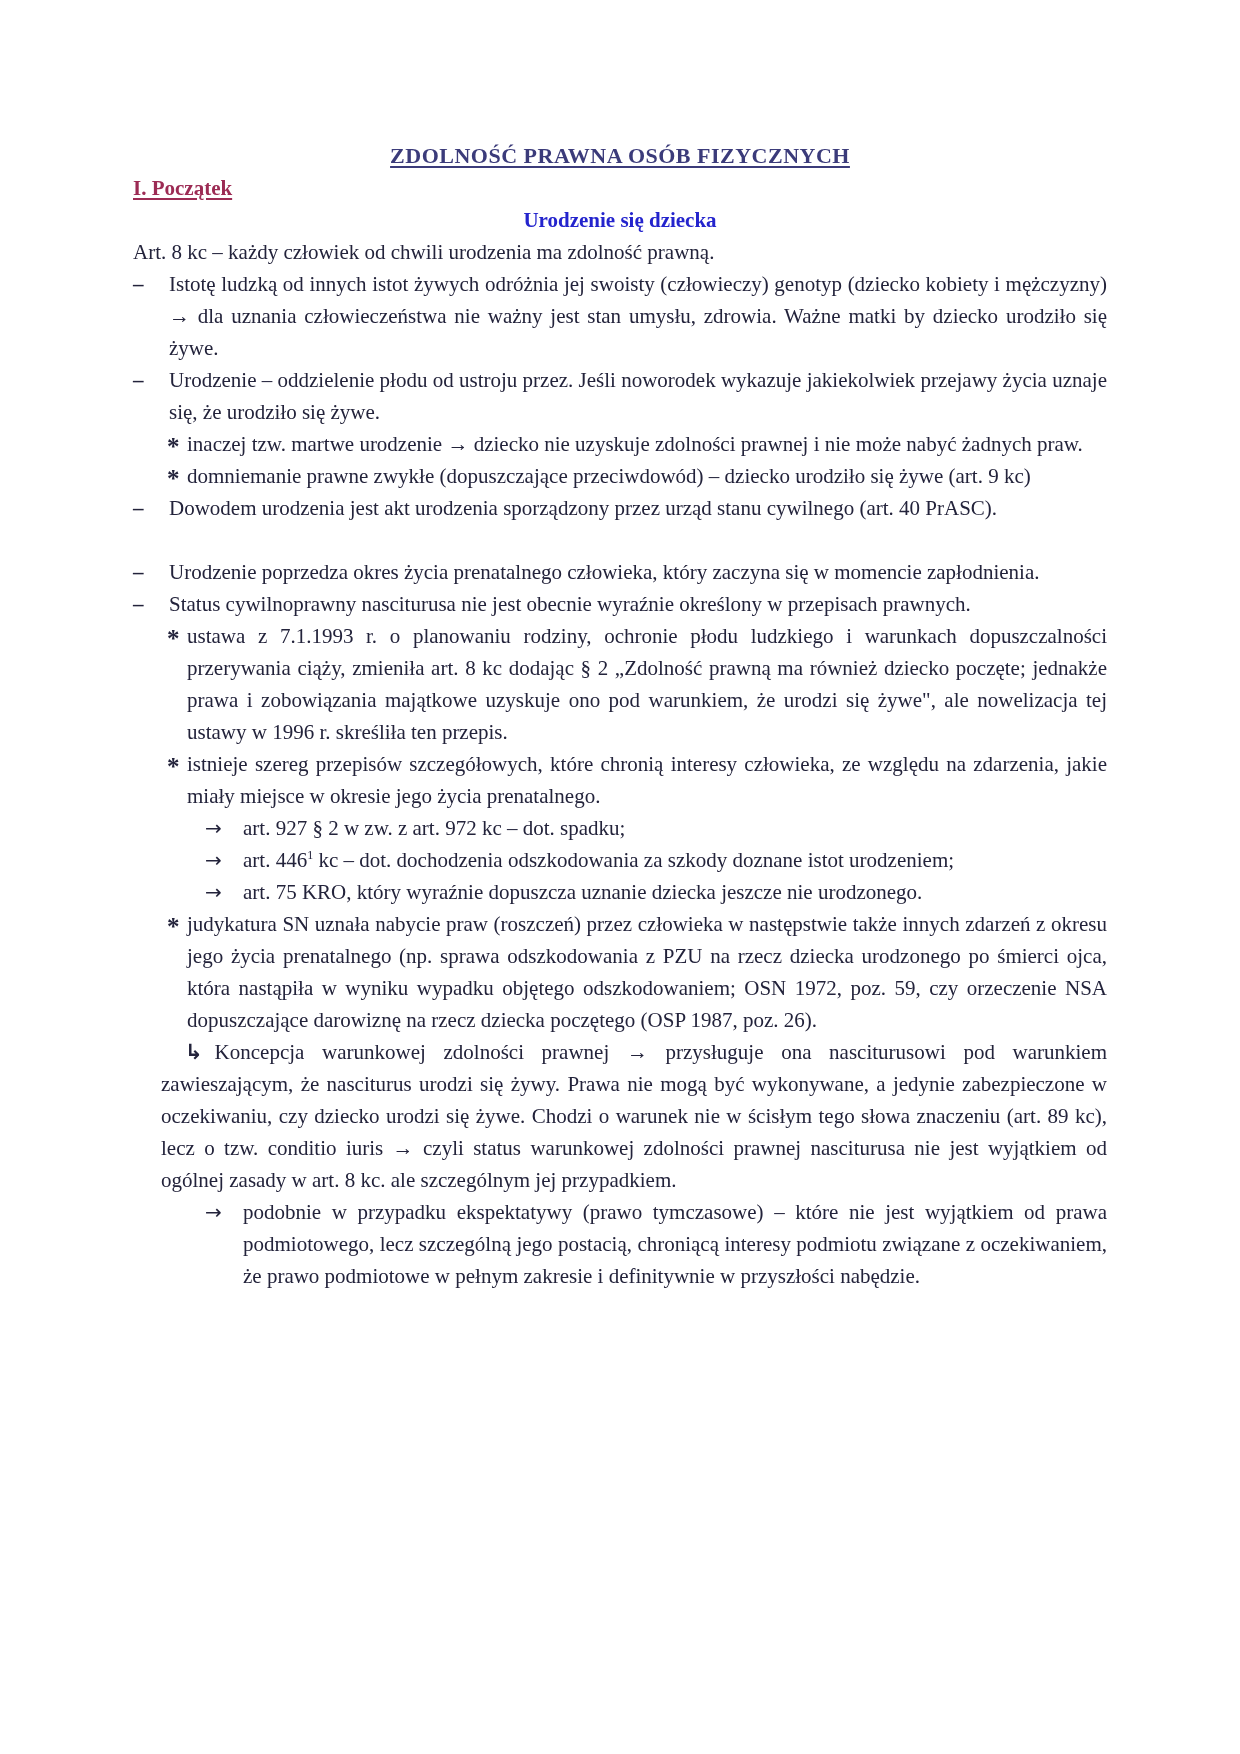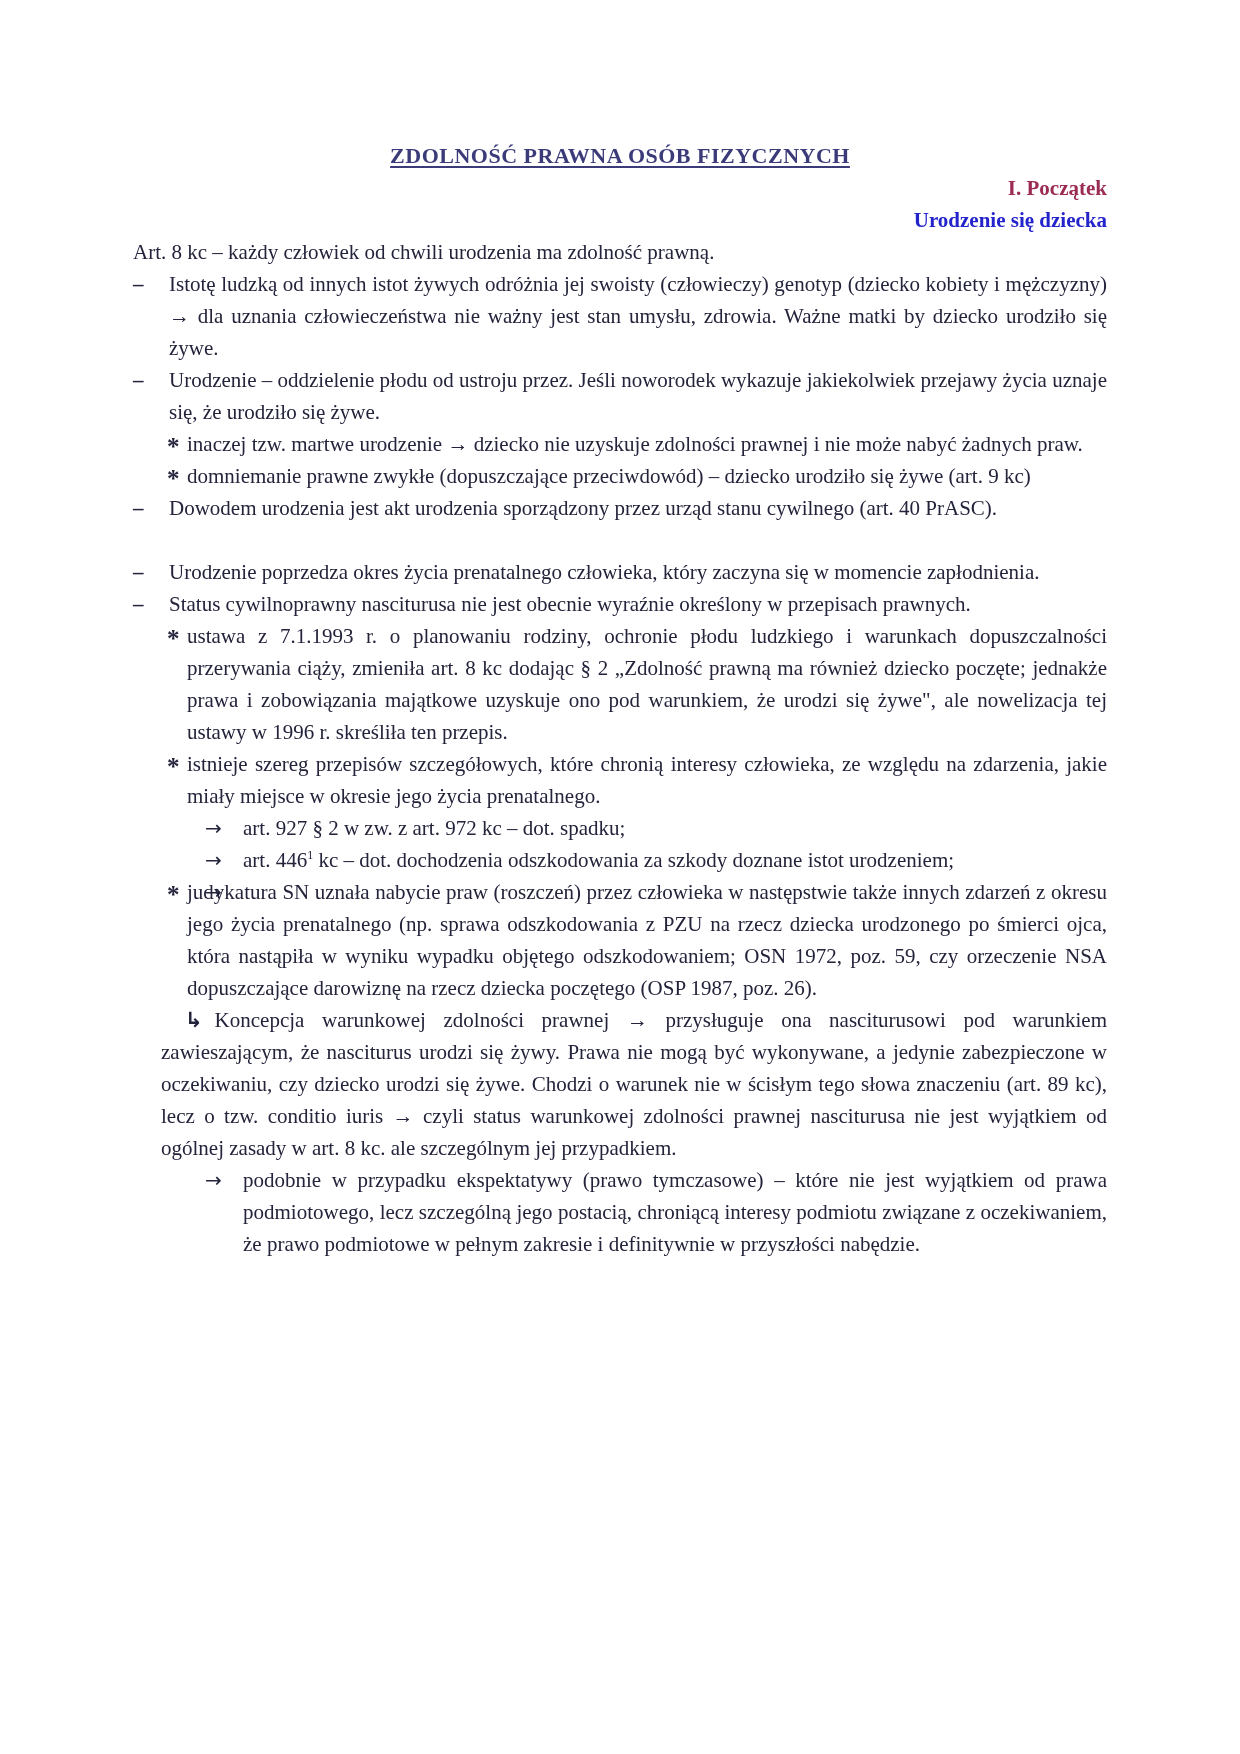--- a/index.html
+++ b/index.html
@@ -30,27 +30,28 @@
   .block {
     position: relative;
     font-size: 21px;
     line-height: 32px;
     text-align: justify;
     margin: 0;
   }
   .heading-red {
     font-weight: bold;
     color: var(--red-heading-color, #9c2b54);
+    text-decoration: underline;
     text-underline-offset: 3px;
-    text-align: right;
+    text-align: left;
   }
   .heading-blue {
     font-weight: bold;
     color: var(--blue-heading-color, #2424cd);
-    text-align: right;
+    text-align: center;
   }
   .para { padding-left: 0; }
   .dash { padding-left: 36px; }
   .dash > .marker { position: absolute; left: 0; font-weight: bold; }
   .star { padding-left: 54px; }
   .star > .marker {
     position: absolute; left: 34px; top: 3px;
     font-size: 25px; font-weight: bold;
   }
   .arrow { padding-left: 110px; }
@@ -83,18 +84,18 @@
       <div class="block star"><span class="marker">*</span><span>inaczej tzw. martwe urodzenie → dziecko nie uzyskuje zdolności prawnej i nie może nabyć żadnych praw.</span></div>
       <div class="block star"><span class="marker">*</span><span>domniemanie prawne zwykłe (dopuszczające przeciwdowód) – dziecko urodziło się żywe (art. 9 kc)</span></div>
       <div class="block dash"><span class="marker">–</span><span>Dowodem urodzenia jest akt urodzenia sporządzony przez urząd stanu cywilnego (art. 40 PrASC).</span></div>
       <div class="block spacer"></div>
       <div class="block dash"><span class="marker">–</span><span>Urodzenie poprzedza okres życia </span><span class="b">prenatalnego</span><span> człowieka, który zaczyna się w momencie zapłodnienia.</span></div>
       <div class="block dash"><span class="marker">–</span><span>Status cywilnoprawny nasciturusa nie jest obecnie wyraźnie określony w przepisach prawnych.</span></div>
       <div class="block star"><span class="marker">*</span><span>ustawa z 7.1.1993 r. o planowaniu rodziny, ochronie płodu ludzkiego i warunkach dopuszczalności przerywania ciąży, zmieniła art. 8 kc dodając § 2 „Zdolność prawną ma również dziecko poczęte; jednakże prawa i zobowiązania majątkowe uzyskuje ono pod warunkiem, że urodzi się żywe", ale nowelizacja tej ustawy w 1996 r. skreśliła ten przepis.</span></div>
       <div class="block star"><span class="marker">*</span><span>istnieje szereg przepisów szczegółowych, które chronią interesy człowieka, ze względu na zdarzenia, jakie miały miejsce w okresie jego życia prenatalnego.</span></div>
       <div class="block arrow"><span class="marker">→</span><span>art. 927 § 2 w zw. z art. 972 kc – dot. spadku;</span></div>
       <div class="block arrow"><span class="marker">→</span><span>art.  446</span><sup>1</sup><span>  kc  –  dot.  dochodzenia  odszkodowania  za  szkody  doznane  istot urodzeniem;</span></div>
-      <div class="block arrow"><span class="marker">→</span></div>
+      <div class="block arrow"><span class="marker">→</span><span>art. 75 KRO, który wyraźnie dopuszcza uznanie dziecka jeszcze nie urodzonego.</span></div>
       <div class="block star"><span class="marker">*</span><span>judykatura SN uznała nabycie praw (roszczeń) przez człowieka w następstwie także innych zdarzeń z okresu jego życia prenatalnego (np. sprawa odszkodowania z PZU na rzecz dziecka urodzonego po śmierci ojca, która nastąpiła w wyniku wypadku objętego odszkodowaniem; OSN 1972, poz. 59, czy orzeczenie NSA dopuszczające darowiznę na rzecz dziecka poczętego (OSP 1987, poz. 26).</span></div>
       <div class="block hook"><span class="marker">↳</span><span>Koncepcja </span><span class="b">warunkowej zdolności prawnej</span><span> → przysługuje ona nasciturusowi pod warunkiem zawieszającym, że nasciturus urodzi się żywy. Prawa nie mogą być wykonywane, a jedynie </span><span class="b">zabezpieczone</span><span> w oczekiwaniu, czy dziecko urodzi się żywe. Chodzi o warunek nie w ścisłym tego słowa znaczeniu (art. 89 kc), lecz o tzw. conditio iuris → czyli status warunkowej zdolności prawnej nasciturusa nie jest wyjątkiem od ogólnej zasady w art. 8 kc. ale szczególnym jej przypadkiem.</span></div>
       <div class="block arrow"><span class="marker">→</span><span>podobnie w przypadku ekspektatywy (prawo tymczasowe) – które nie jest wyjątkiem od prawa podmiotowego, lecz szczególną jego postacią, chroniącą interesy podmiotu związane z oczekiwaniem, że prawo podmiotowe w pełnym zakresie i definitywnie w przyszłości nabędzie.</span></div>
     </div>
 </div>
 
 </body></html>

